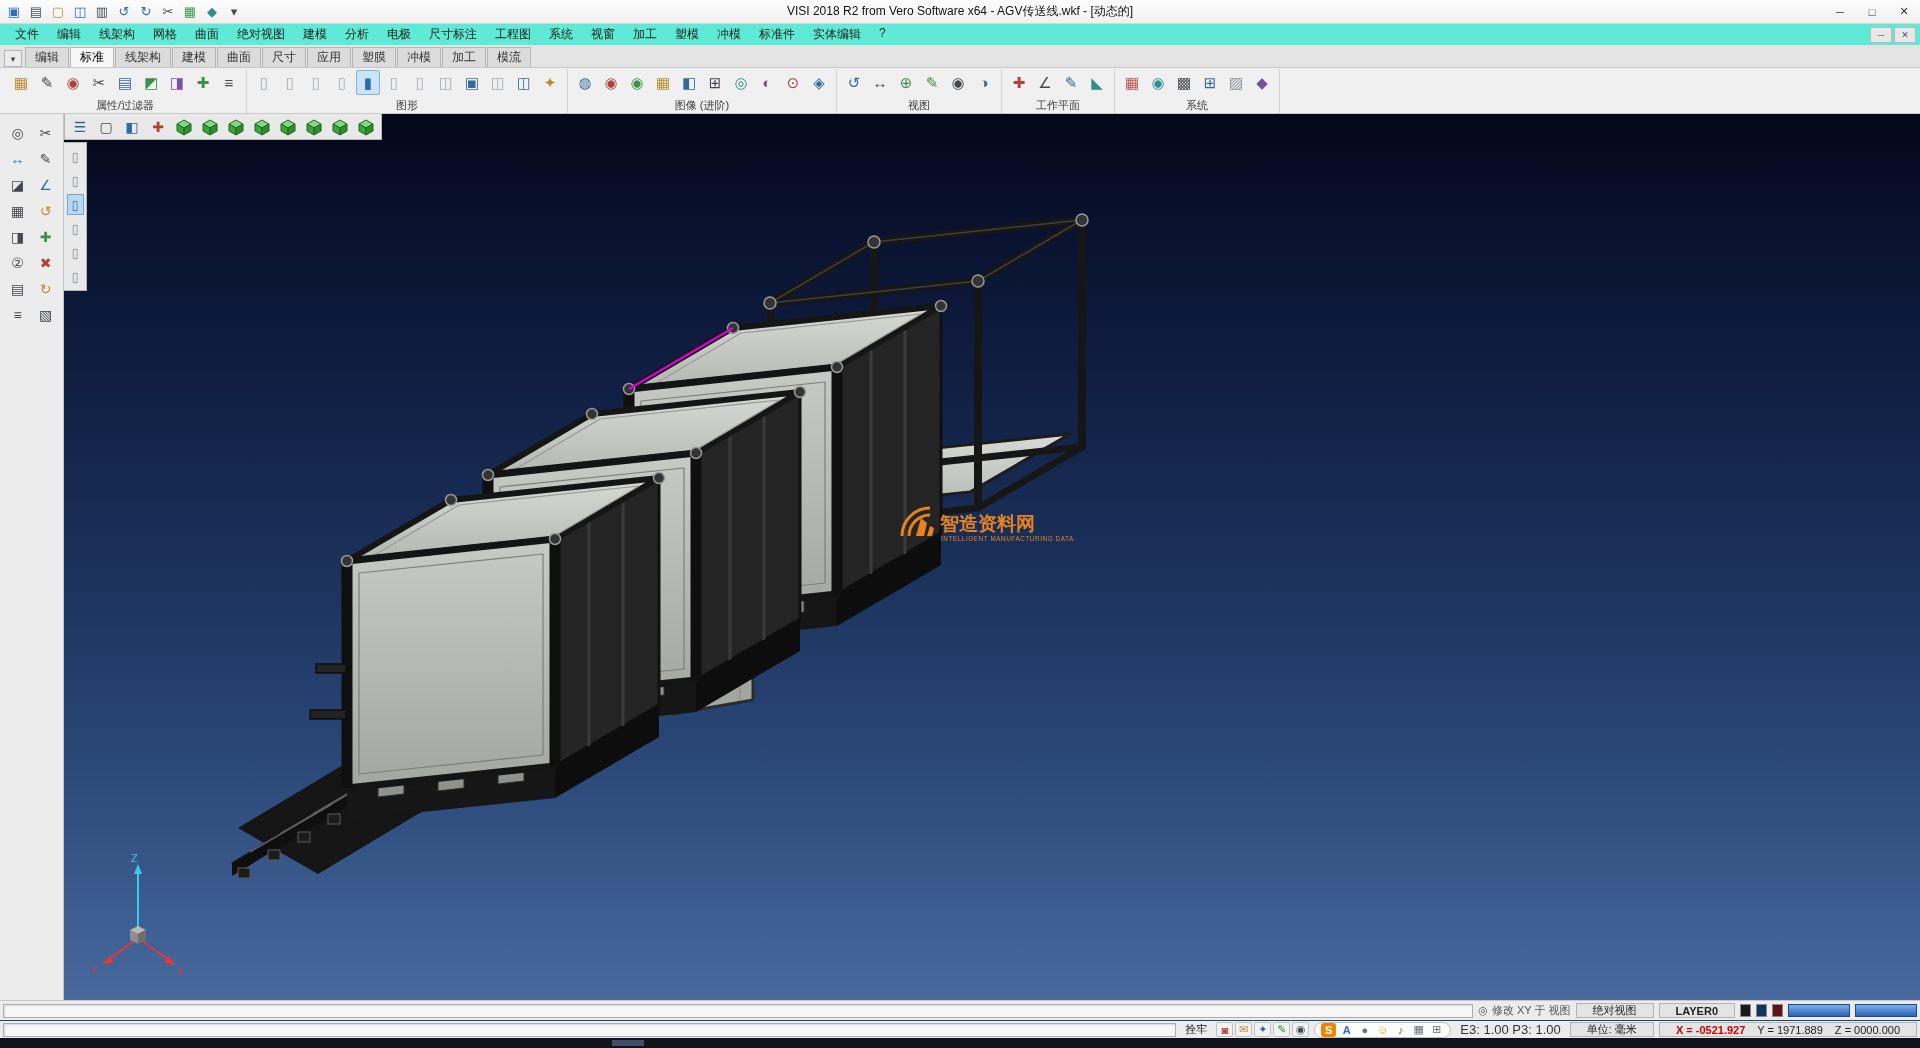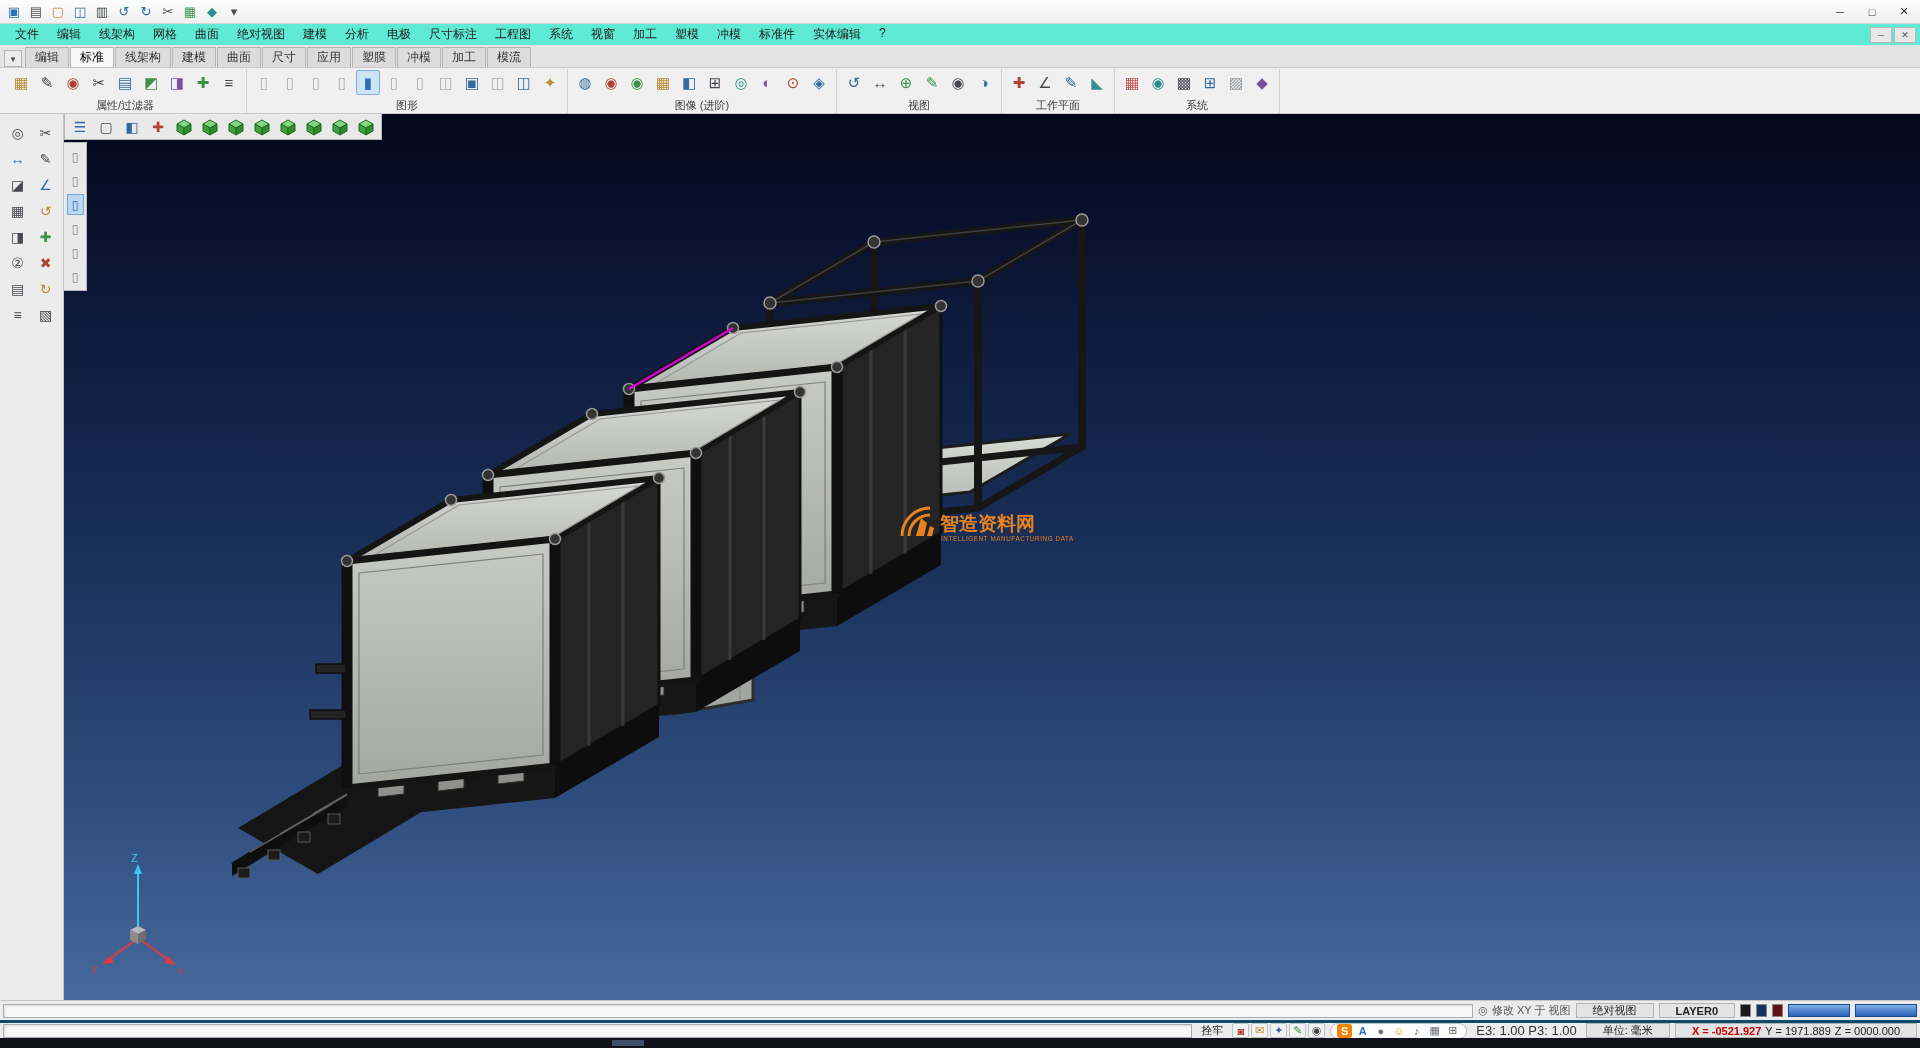--- a/index.html
+++ b/index.html
@@ -51,32 +51,32 @@
   
   .statusbar1{height:20px;background:#ececec;border-top:1px solid #c6c6c6;display:flex;align-items:center;gap:5px;padding:0 3px;flex:0 0 auto}
   .sunken{border:1px solid #adadad;background:#f7f7f7;box-shadow:inset 1px 1px 2px rgba(0,0,0,.12);height:14px;display:flex;align-items:center;padding:0 6px}
   .msgfield{flex:1}
   .hint{color:#555;font-size:11px;display:flex;gap:4px;align-items:center;white-space:nowrap}
   .sbox{border:1px solid #b3b3b3;background:#e4e4e4;height:15px;display:flex;align-items:center;padding:0 16px;font-size:11px;color:#222;white-space:nowrap}
   .sbox.bold{font-weight:bold}
   .chip{width:11px;height:13px;border:1px solid #888}
   .chip1{background:#1a1a1a}.chip2{background:#14325e}.chip3{background:#5e1414}
   .bluebar{width:62px;height:13px;border:1px solid #1c4b8c;background:linear-gradient(180deg,#7fb0e8,#2a62b8)}
-  .statusbar2{height:18px;background:#ececec;border-top:3px solid #0c4a6e;display:flex;align-items:center;gap:5px;padding:0 3px;flex:0 0 auto}
+  .statusbar2{height:18px;background:#ececec;border-top:1px solid #0c4a6e;display:flex;align-items:center;gap:5px;padding:0 3px;flex:0 0 auto}
   .locklabel{font-size:11px;color:#222;padding:0 4px;white-space:nowrap}
   .sicons{display:flex;gap:2px}
   .sicon{width:17px;height:15px;display:flex;align-items:center;justify-content:center;font-size:11px;border:1px solid #c2c2c2;background:#f2f2f2;border-radius:2px}
   .imebar{display:flex;align-items:center;gap:3px;background:#fdfdfd;border:1px solid #c0c0c0;border-radius:8px;padding:1px 6px;height:16px}
   .imei{width:15px;height:14px;display:flex;align-items:center;justify-content:center;font-size:11px}
   .ime-s{background:#f08300;color:#fff;font-weight:bold;border-radius:3px;font-size:11px}
   .ime-a{color:#2a6fc0;font-weight:bold}
   .ime-g{color:#6a6f74}
   .ime-y{color:#e8a400}
   .scaleinfo{font-size:13px;color:#333;padding:0 4px;white-space:nowrap}
-  .coords{gap:4px;display:flex;white-space:nowrap}
+  .coords{gap:12px;display:flex;white-space:nowrap}
   .cx{color:#cc0000;font-weight:bold}
   .cy,.cz{color:#222}
   .taskbar{height:10px;background:#10141a;position:relative;flex:0 0 auto}
   .taskseg{position:absolute;left:612px;top:2px;width:32px;height:6px;background:#3d4f66}
 </style>
 </head>
 <body>
 
 <svg width="0" height="0" style="position:absolute" aria-hidden="true">
   <symbol id="cubeSym" viewBox="0 0 18 18">
@@ -95,20 +95,21 @@
         <span class="qi qi-amber">▢</span>
         <span class="qi qi-blue">◫</span>
         <span class="qi qi-dark">▥</span>
         <span class="qi qi-blue">↺</span>
         <span class="qi qi-blue">↻</span>
         <span class="qi qi-dark">✂</span>
         <span class="qi qi-green">▦</span>
         <span class="qi qi-teal">◆</span>
         <span class="qi qi-dark">▾</span>
     </div>
+    <div class="wtitle">VISI 2018 R2 from Vero Software x64 - AGV传送线.wkf - [动态的]</div>
     <div class="wctrls">
       <span class="wbtn">─</span>
       <span class="wbtn">□</span>
       <span class="wbtn">✕</span>
     </div>
   </div>
 
   <div class="menubar">
     <div class="menuitems">
       <span class="menu-item">文件</span>

